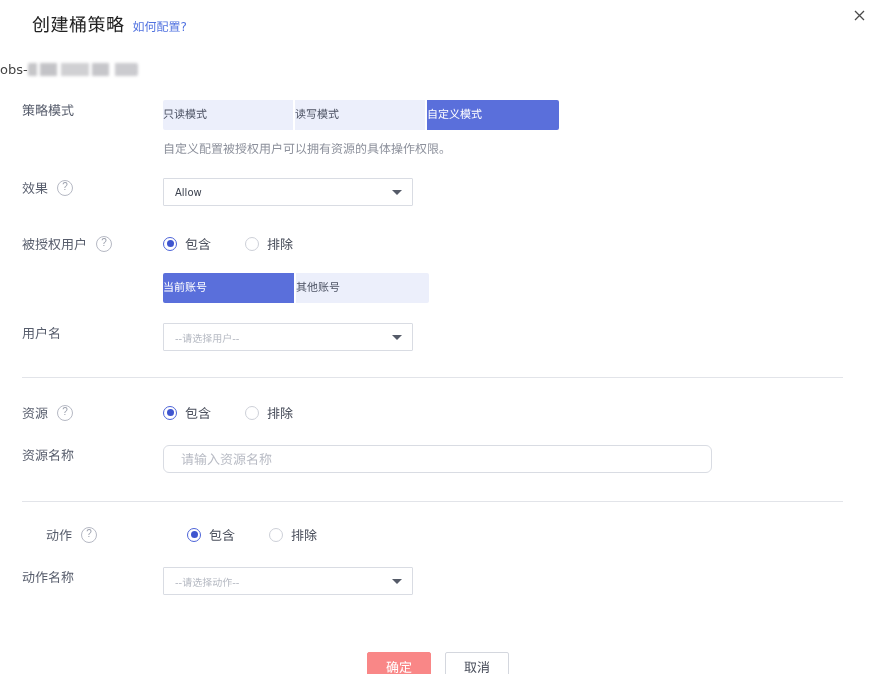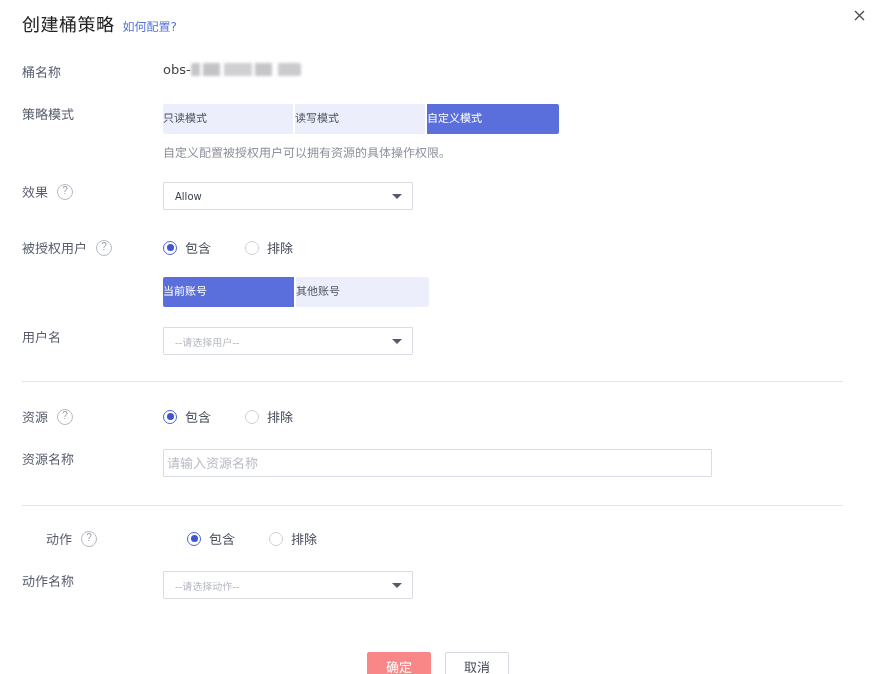--- a/index.html
+++ b/index.html
@@ -29,21 +29,21 @@
     align-items: center;
     justify-content: center;
     cursor: pointer;
     color: #555;
   }
   .close-btn svg { display: block; }
 
   
   .dialog-header {
     position: absolute;
-    left: 22px;
+    left: 32px;
     top: 14px;
     display: flex;
     align-items: baseline;
     gap: 8px;
   }
   .dialog-title {
     font-size: 18px;
     color: #212121;
     letter-spacing: .5px;
     line-height: 1.2;
@@ -178,25 +178,25 @@
     border-right: 5px solid transparent;
     border-top: 5px solid #555b68;
   }
 
   
   .text-input {
     width: 549px;
     height: 28px;
     border: 1px solid #d9dce3;
     box-sizing: border-box;
-    padding: 0 3px;
+    padding: 0 17px;
     font-size: 13px;
     color: #3c424f;
     font-family: "DejaVu Sans", "Liberation Sans", sans-serif;
-    border-radius: 1px;
+    border-radius: 6px;
     background: #fff;
     outline: none;
   }
   .text-input::placeholder { color: #b9bcc5; }
 
   
   .radio-group {
     display: flex;
     align-items: center;
     gap: 34px;
@@ -302,23 +302,20 @@
 </div>
 
 <div class="dialog-header">
   <span class="dialog-title">创建桶策略</span>
   <span class="howto-link">如何配置?</span>
 </div>
 
 <div class="form">
 
   <div class="row r-bucket">
-    <div class="label-col">
-      <span>桶名称</span>
-    </div>
     <div class="field-col">
       <span class="static-value">obs-</span><span class="redacted"></span>
     </div>
   </div>
 
   <div class="row r-mode">
     <div class="label-col">
       <span>策略模式</span>
     </div>
     <div class="field-col">

